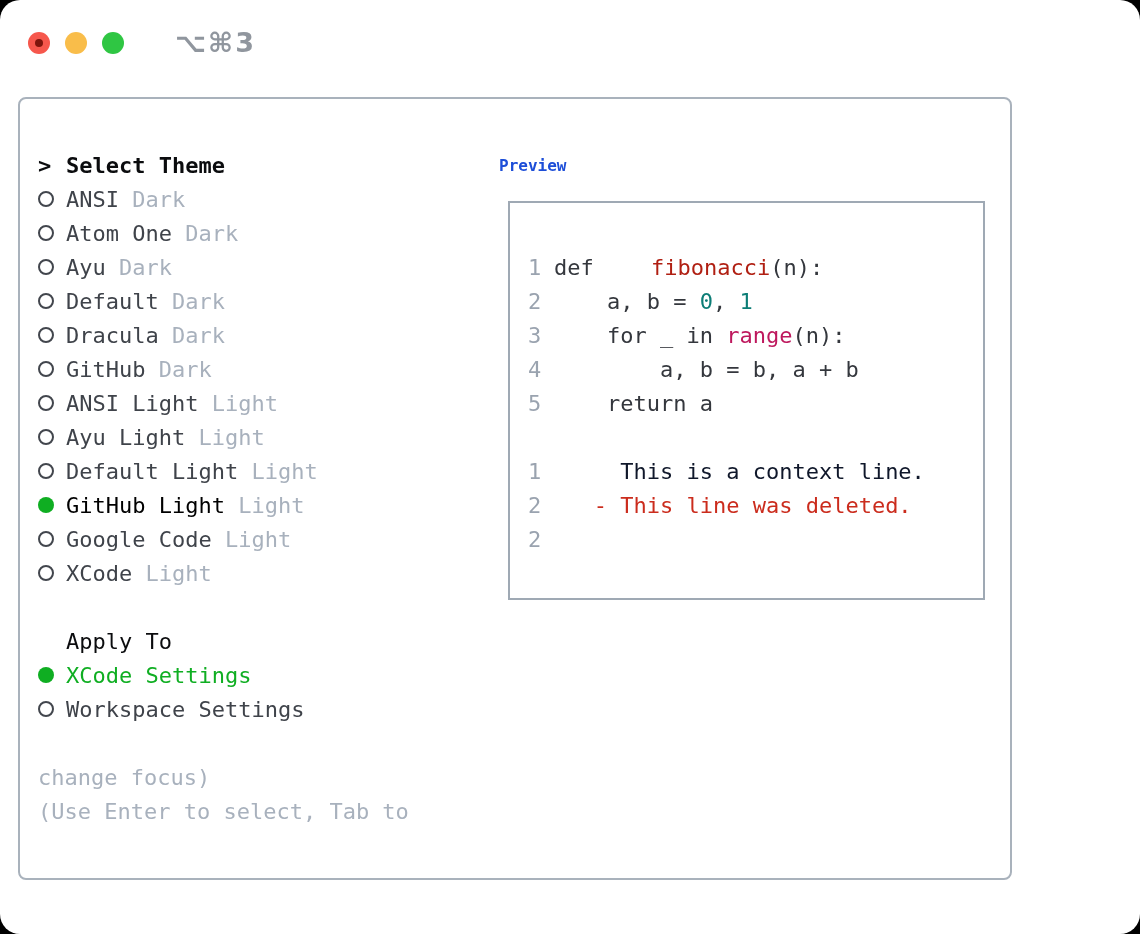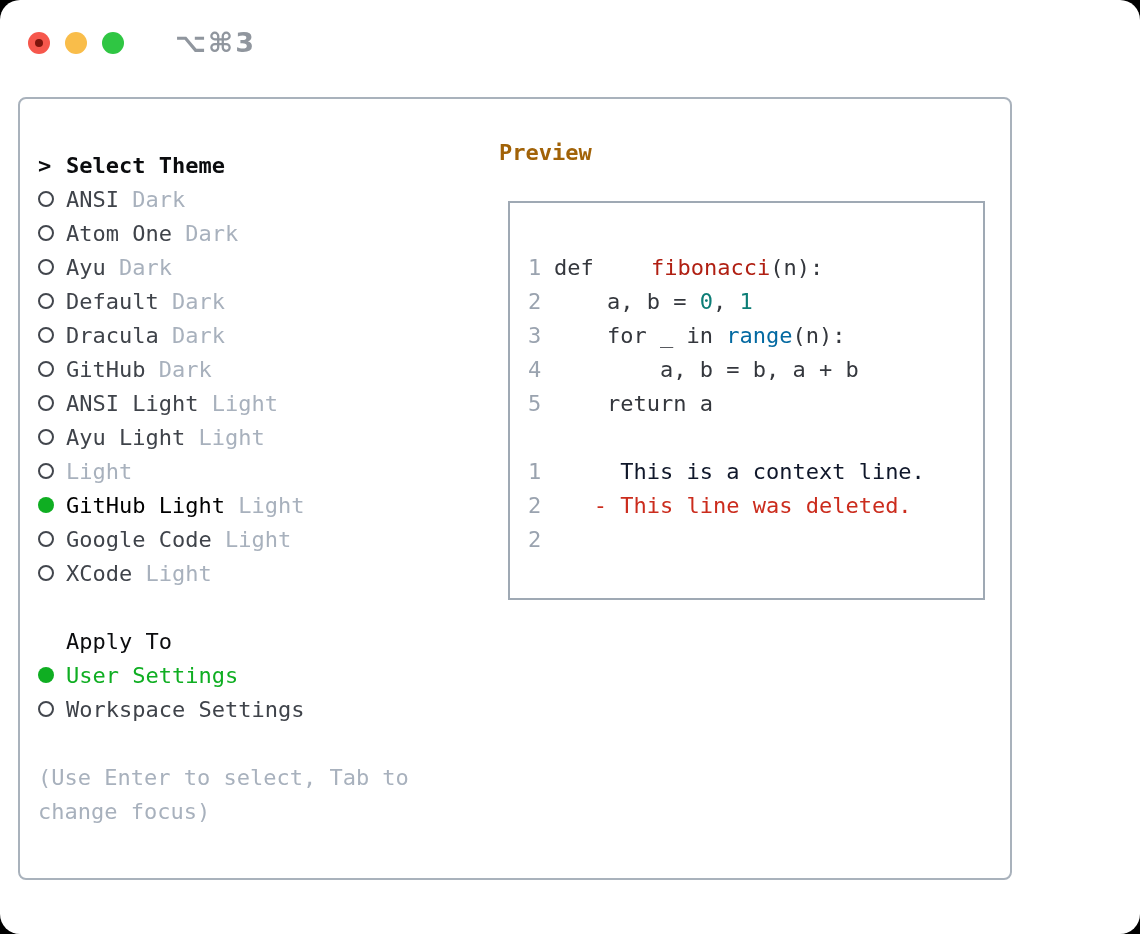--- a/index.html
+++ b/index.html
@@ -38,34 +38,34 @@
   .hdr{font-weight:bold;color:#0b0c0e;}
   .hdr-md{color:#0b0c0e;}
   .tname{color:#3f434a;}
   .tname.sel{color:#000000;}
   .tvariant{color:#a8b1bd;}
   .opt{color:#3f434a;}
   .opt.sel{color:#0fae22;}
   .blank{height:34px;}
   .hint{color:#a8b1bd;}
   
-  .preview-title{position:absolute;left:499px;top:135px;height:34px;display:flex;align-items:center;
-    font-size:22px;font-weight:bold;color:#a16207;}
+  .preview-title{position:absolute;left:499px;top:148px;height:34px;display:flex;align-items:center;
+    font-size:16px;font-weight:bold;color:#1d4ed8;}
   .preview-box{
     position:absolute;left:508px;top:201px;width:477px;height:399px;
     box-sizing:border-box;border:2px solid #9fa9b4;background:#fff;
   }
   .code{position:absolute;left:528px;top:250px;font-size:22px;}
   .cline{height:34px;display:flex;align-items:center;white-space:pre;}
   .ln{display:inline-block;width:13px;text-align:right;margin-right:13px;color:#9aa3af;flex:0 0 13px;}
   .seg{white-space:pre;}
   .c-code{color:#34373d;}
   .c-function{color:#b01f12;margin-left:44px;}
   .c-number{color:#0c7d76;}
-  .c-builtin{color:#0369a1;}
+  .c-builtin{color:#be185d;}
   .c-context{color:#0f172a;}
   .c-deleted{color:#cb2c1d;}
   .c-added{color:#0abf12;}
 </style>
 </head>
 <body>
 
 <div class="window">
 
   <div class="titlebar">
@@ -86,37 +86,37 @@
     </div>
     <div id="theme-rows">
         <div class="row"><span class="slot"><span class="radio"></span></span><span class="tname">ANSI </span><span class="tvariant">Dark</span></div>
         <div class="row"><span class="slot"><span class="radio"></span></span><span class="tname">Atom One </span><span class="tvariant">Dark</span></div>
         <div class="row"><span class="slot"><span class="radio"></span></span><span class="tname">Ayu </span><span class="tvariant">Dark</span></div>
         <div class="row"><span class="slot"><span class="radio"></span></span><span class="tname">Default </span><span class="tvariant">Dark</span></div>
         <div class="row"><span class="slot"><span class="radio"></span></span><span class="tname">Dracula </span><span class="tvariant">Dark</span></div>
         <div class="row"><span class="slot"><span class="radio"></span></span><span class="tname">GitHub </span><span class="tvariant">Dark</span></div>
         <div class="row"><span class="slot"><span class="radio"></span></span><span class="tname">ANSI Light </span><span class="tvariant">Light</span></div>
         <div class="row"><span class="slot"><span class="radio"></span></span><span class="tname">Ayu Light </span><span class="tvariant">Light</span></div>
-        <div class="row"><span class="slot"><span class="radio"></span></span><span class="tvariant">Light</span></div>
+        <div class="row"><span class="slot"><span class="radio"></span></span><span class="tname">Default Light </span><span class="tvariant">Light</span></div>
         <div class="row"><span class="slot"><span class="radio sel"></span></span><span class="tname sel">GitHub Light </span><span class="tvariant">Light</span></div>
         <div class="row"><span class="slot"><span class="radio"></span></span><span class="tname">Google Code </span><span class="tvariant">Light</span></div>
         <div class="row"><span class="slot"><span class="radio"></span></span><span class="tname">XCode </span><span class="tvariant">Light</span></div>
       </div>
     <div class="blank"></div>
     <div class="row">
       <span class="slot"></span>
       <span class="hdr-md">Apply To</span>
     </div>
     <div id="apply-rows">
-        <div class="row"><span class="slot"><span class="radio sel"></span></span><span class="opt sel">User Settings</span></div>
+        <div class="row"><span class="slot"><span class="radio sel"></span></span><span class="opt sel">XCode Settings</span></div>
         <div class="row"><span class="slot"><span class="radio"></span></span><span class="opt">Workspace Settings</span></div>
       </div>
     <div class="blank"></div>
+    <div class="row hint">change focus)</div>
     <div class="row hint">(Use Enter to select, Tab to</div>
-    <div class="row hint">change focus)</div>
   </div>
 
   <div class="preview-title">Preview</div>
   <div class="preview-box"></div>
   <div class="code" id="code-lines">
       <div class="cline"><span class="ln">1</span><span class="seg c-code">def </span><span class="seg c-function">fibonacci</span><span class="seg c-code">(n):</span></div>
       <div class="cline"><span class="ln">2</span><span class="seg c-code">    a, b = </span><span class="seg c-number">0</span><span class="seg c-code">, </span><span class="seg c-number">1</span></div>
       <div class="cline"><span class="ln">3</span><span class="seg c-code">    for _ in </span><span class="seg c-builtin">range</span><span class="seg c-code">(n):</span></div>
       <div class="cline"><span class="ln">4</span><span class="seg c-code">        a, b = b, a + b</span></div>
       <div class="cline"><span class="ln">5</span><span class="seg c-code">    return a</span></div>

